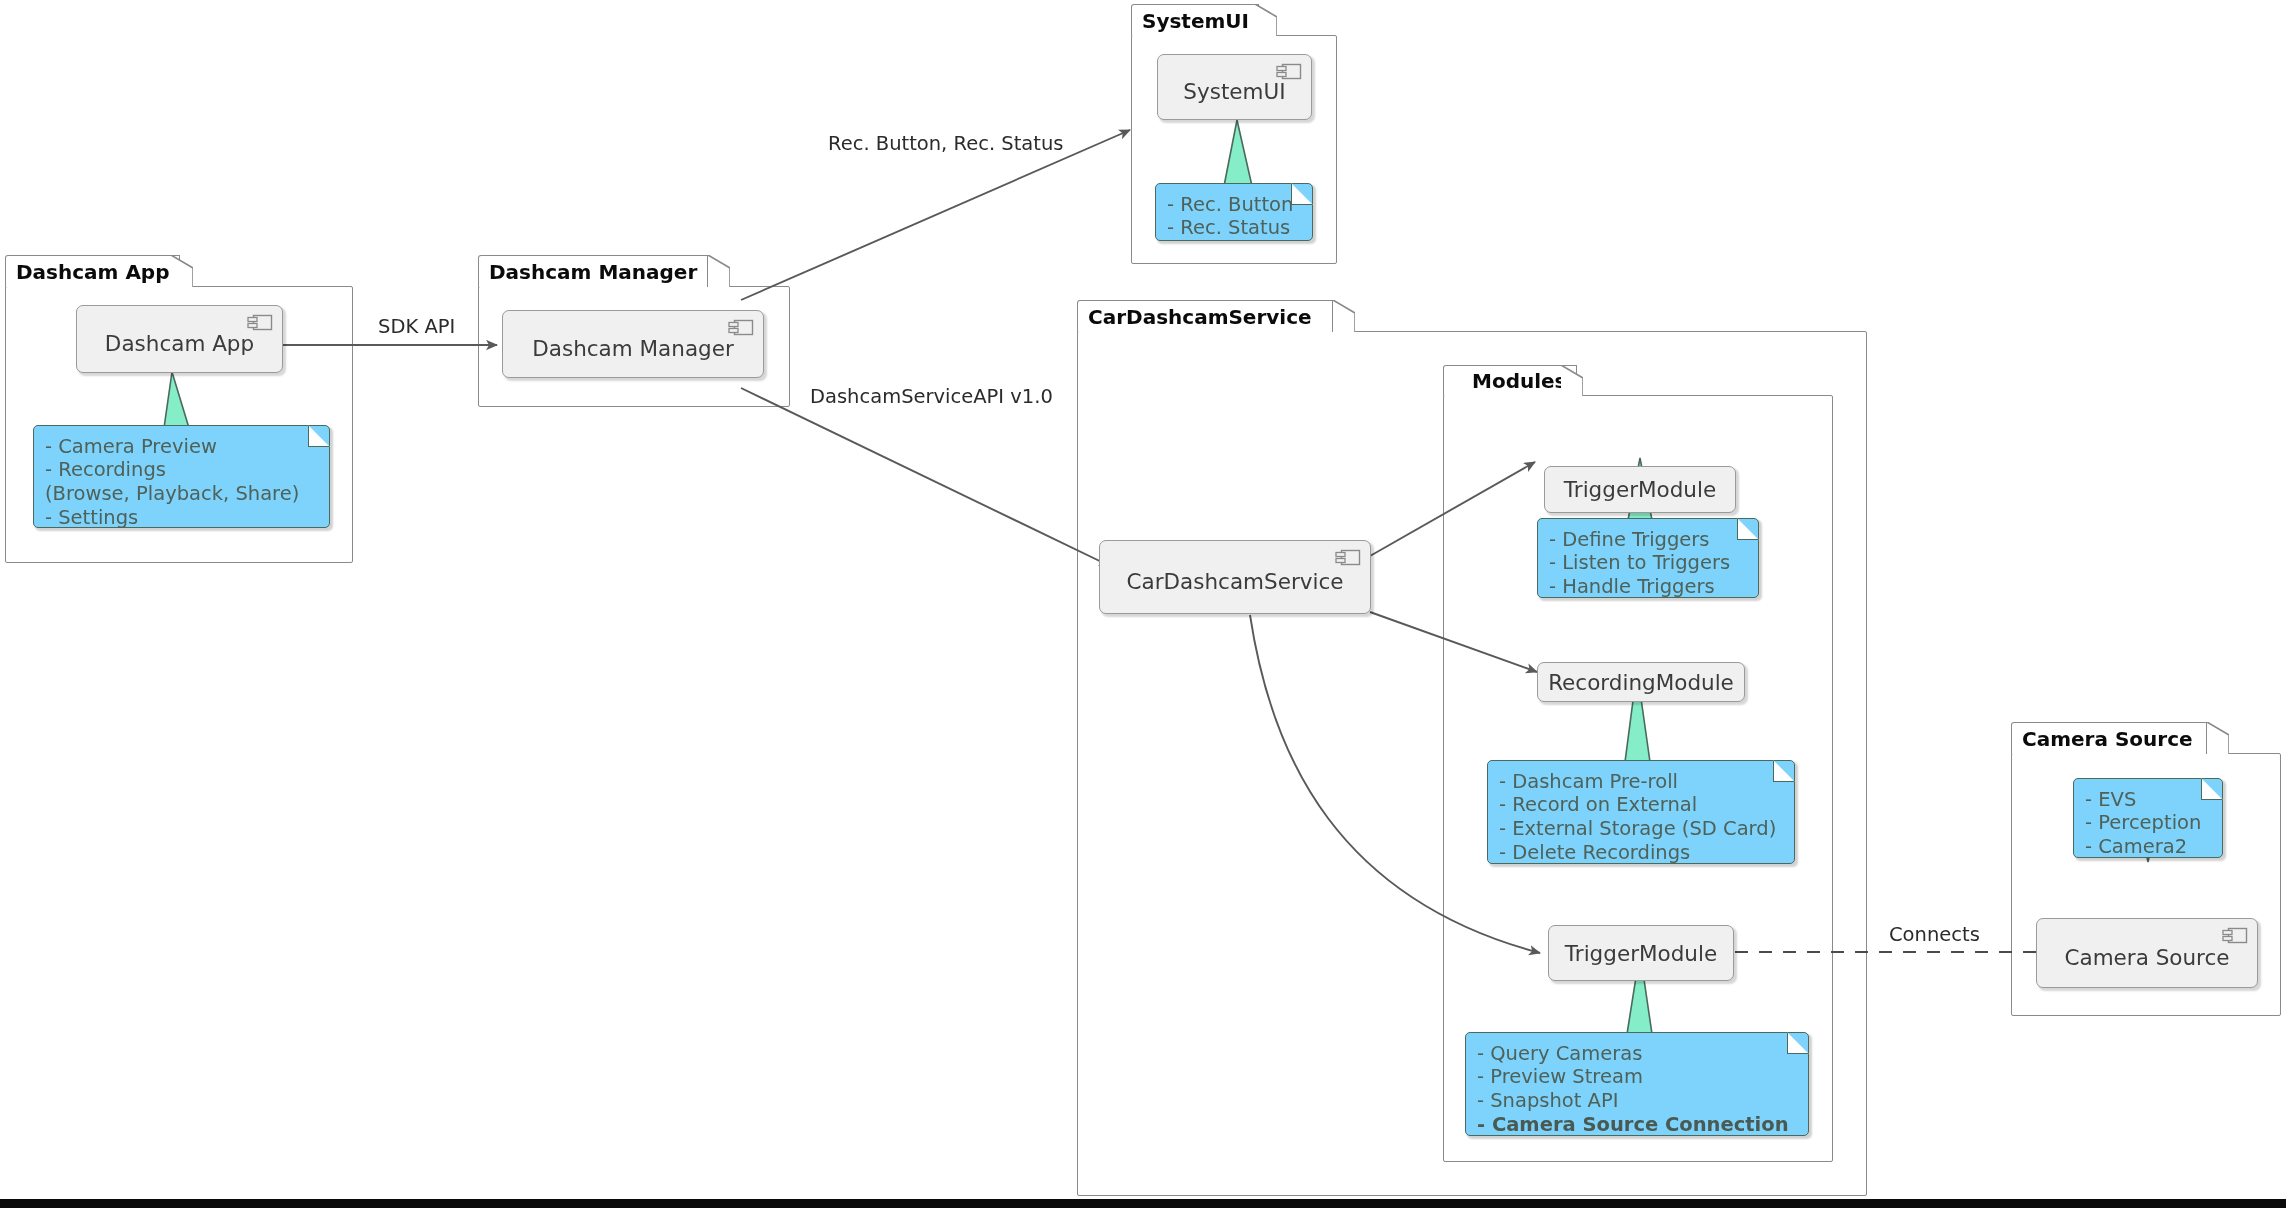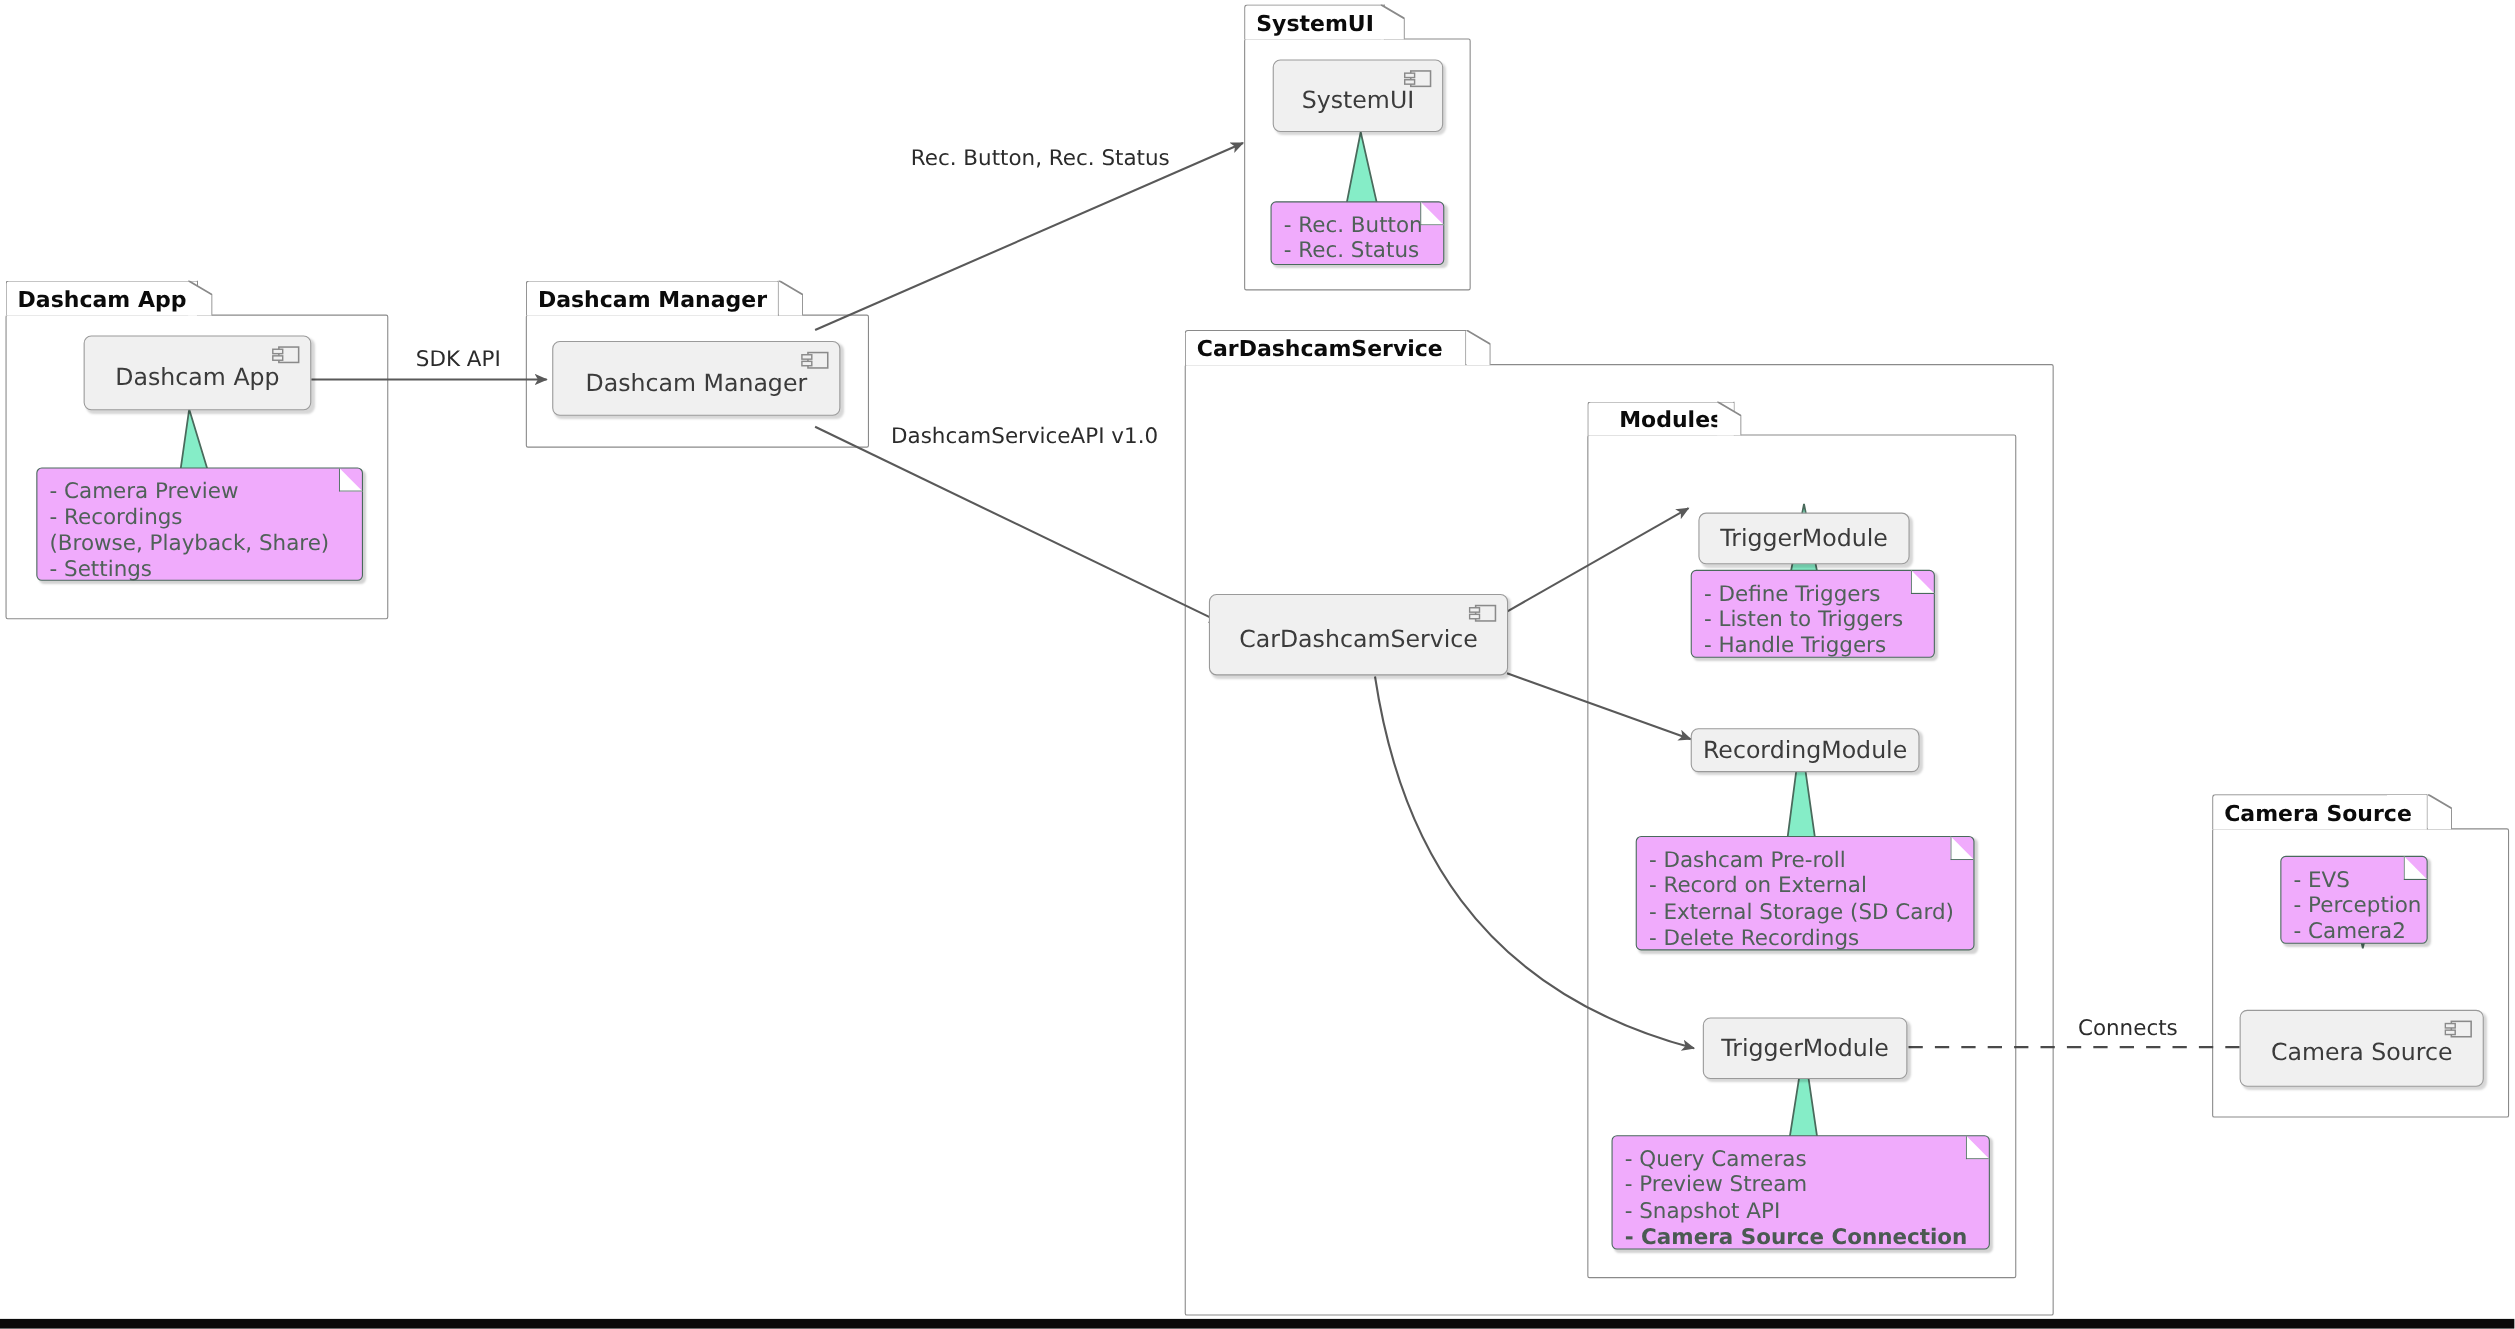--- a/index.html
+++ b/index.html
@@ -22,21 +22,21 @@
   
   .cmp{position:absolute;box-sizing:border-box;background:#F0F0F0;
       border:1.5px solid #9a9a9a;border-radius:7px;
       box-shadow:2.5px 2.5px 2px rgba(0,0,0,0.16);
       display:flex;align-items:center;justify-content:center;
       font-size:21.5px;color:#3b3b3b;white-space:nowrap;z-index:6;}
   .cmp .cmp-ico{position:absolute;right:9px;top:8px;width:26px;height:17px;}
   .cmp .cmp-label{padding-top:8px;}
 
   
-  .note{position:absolute;box-sizing:border-box;background:#f0abfc;
+  .note{position:absolute;box-sizing:border-box;background:#7dd3fc;
       border:1.6px solid #4a6a5c;border-radius:5px;
       box-shadow:2.5px 2.5px 2px rgba(0,0,0,0.18);
       font-size:19.5px;line-height:1.06em;color:#4f6158;
       padding:9px 12px 8px 11px;z-index:5;}
   .note .dogear{position:absolute;right:-1px;top:-1px;width:21px;height:21px;
       background:#ffffff;border-left:1.6px solid #4a6a5c;border-bottom:1.6px solid #4a6a5c;
       clip-path:polygon(0 0,100% 100%,0 100%);
       transform:rotate(0deg);}
   .note .nline{white-space:nowrap;display:block;padding:1.5px 0;}
   .note .nline.b{font-weight:bold;color:#4a5a52;}
@@ -237,21 +237,21 @@
     <div class="pkg-tab" style="height:32px;min-width:196px;">
       <span>Camera Source</span>
     </div>
     <svg class="pkg-tab-slant" style="left:196px;height:32px;" viewBox="0 0 22 32">
       <path d="M0,0 L22,13 L22,32 L0,32 Z" fill="#ffffff" stroke="none"></path>
       <path d="M0,0 L22,13 L22,32" fill="none" stroke="#8a8a8a" stroke-width="1.6"></path>
     </svg>
     <div class="pkg-body" style="top:31px;"></div>
   </div>
 
-  <div class="note" style="left:2073px;top:778px;width:134px;height:80px;">
+  <div class="note" style="left:2073px;top:778px;width:150px;height:80px;">
     <div class="dogear"></div>
     <span class="nline">- EVS</span>
     <span class="nline">- Perception</span>
     <span class="nline">- Camera2</span>
   </div>
 
   <div class="cmp" style="left:2036px;top:918px;width:222px;height:70px;">
     <svg class="cmp-ico" viewBox="0 0 26 17">
       <rect x="6.5" y="1.5" width="18" height="14" fill="#F0F0F0" stroke="#8a8a8a" stroke-width="1.4"></rect>
       <rect x="1" y="3.5" width="9" height="4" fill="#F0F0F0" stroke="#8a8a8a" stroke-width="1.3"></rect>

